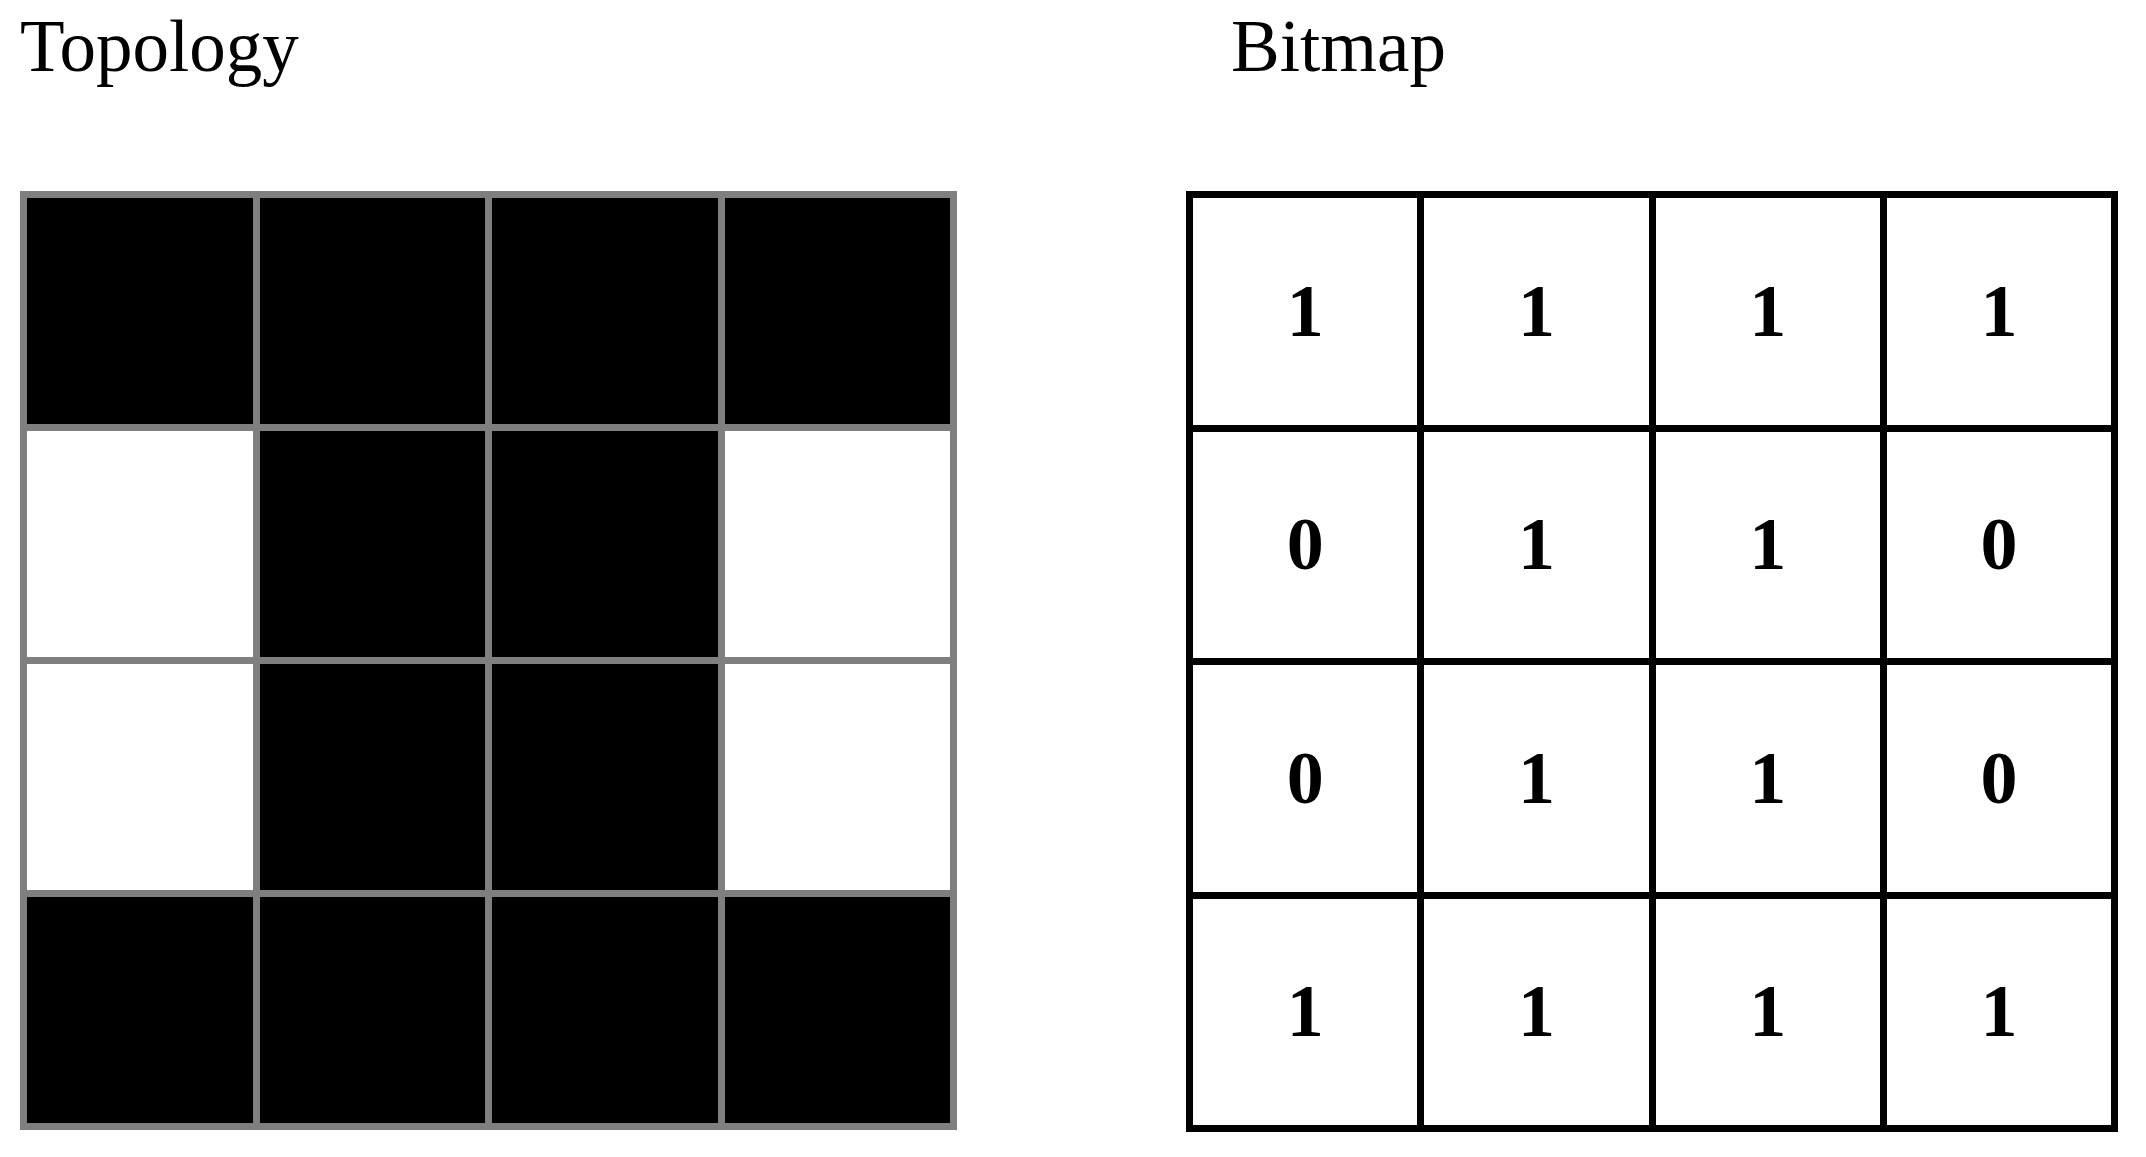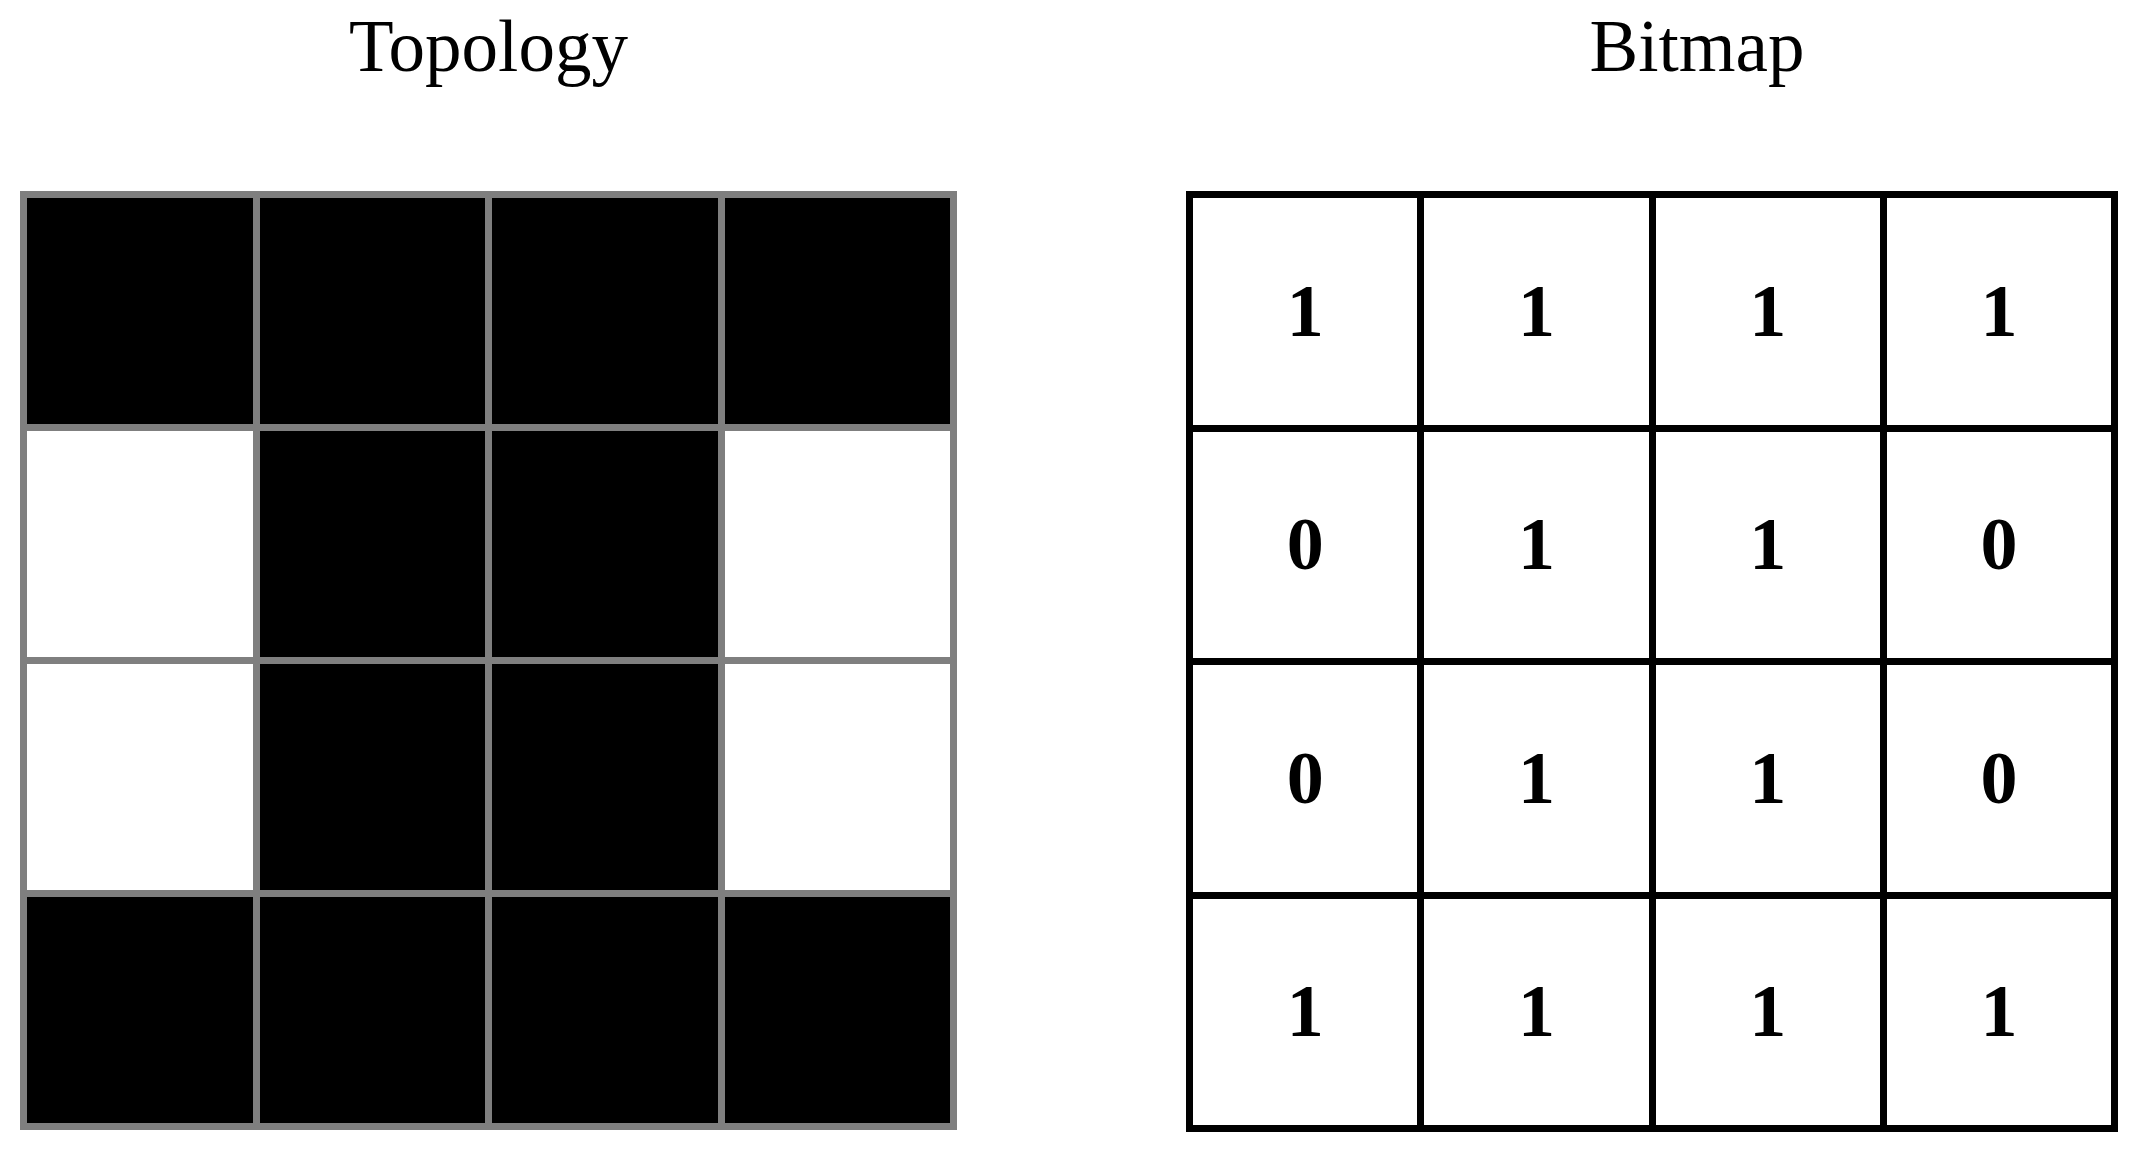--- a/index.html
+++ b/index.html
@@ -14,21 +14,20 @@
     background: var(--bg, #ffffff);
     font-family: "Liberation Serif", "DejaVu Serif", serif;
     overflow: hidden;
   }
   .figure-title {
     position: absolute;
     top: 0;
     font-size: 73px;
     line-height: 94px;
     color: var(--text, #000000);
-    text-align: center;
     white-space: nowrap;
   }
   #topology-title {
     left: 20px;
     width: 937px;
   }
   #bitmap-title {
     left: 1231px; 
     width: 932px;
   }

